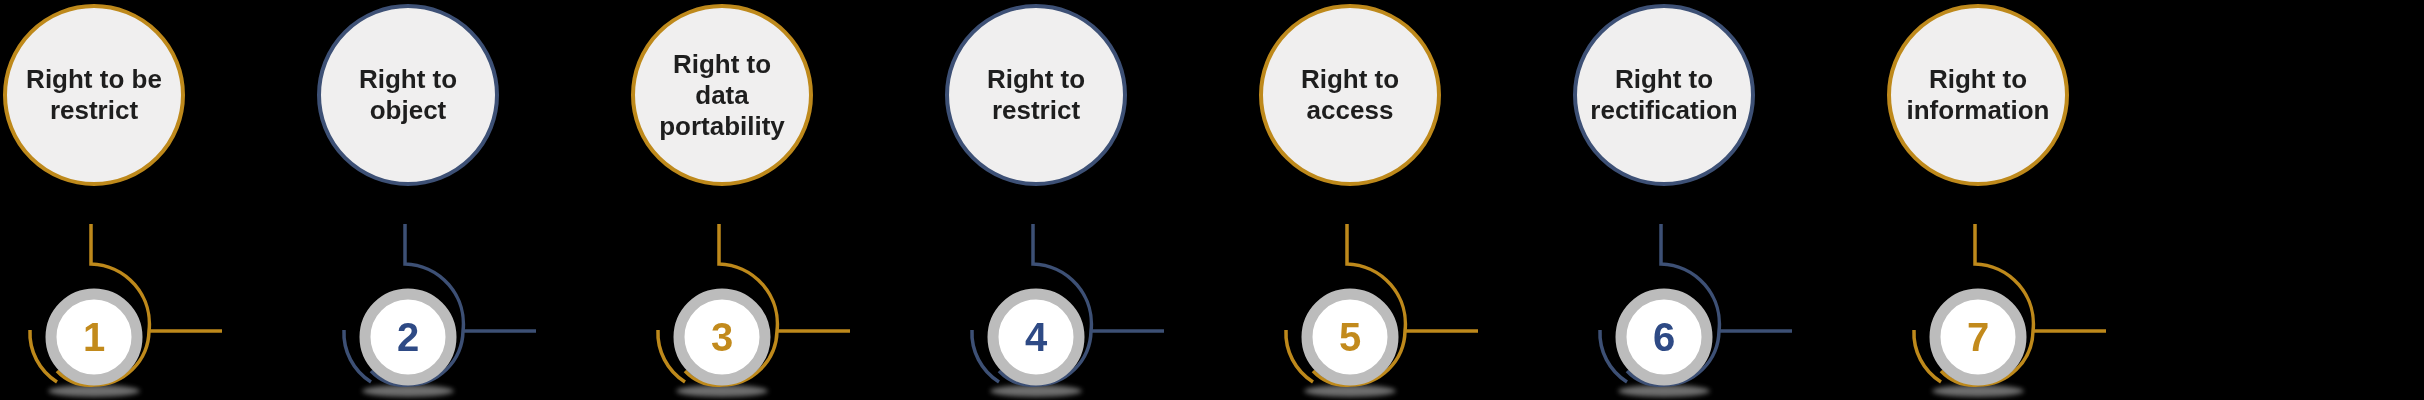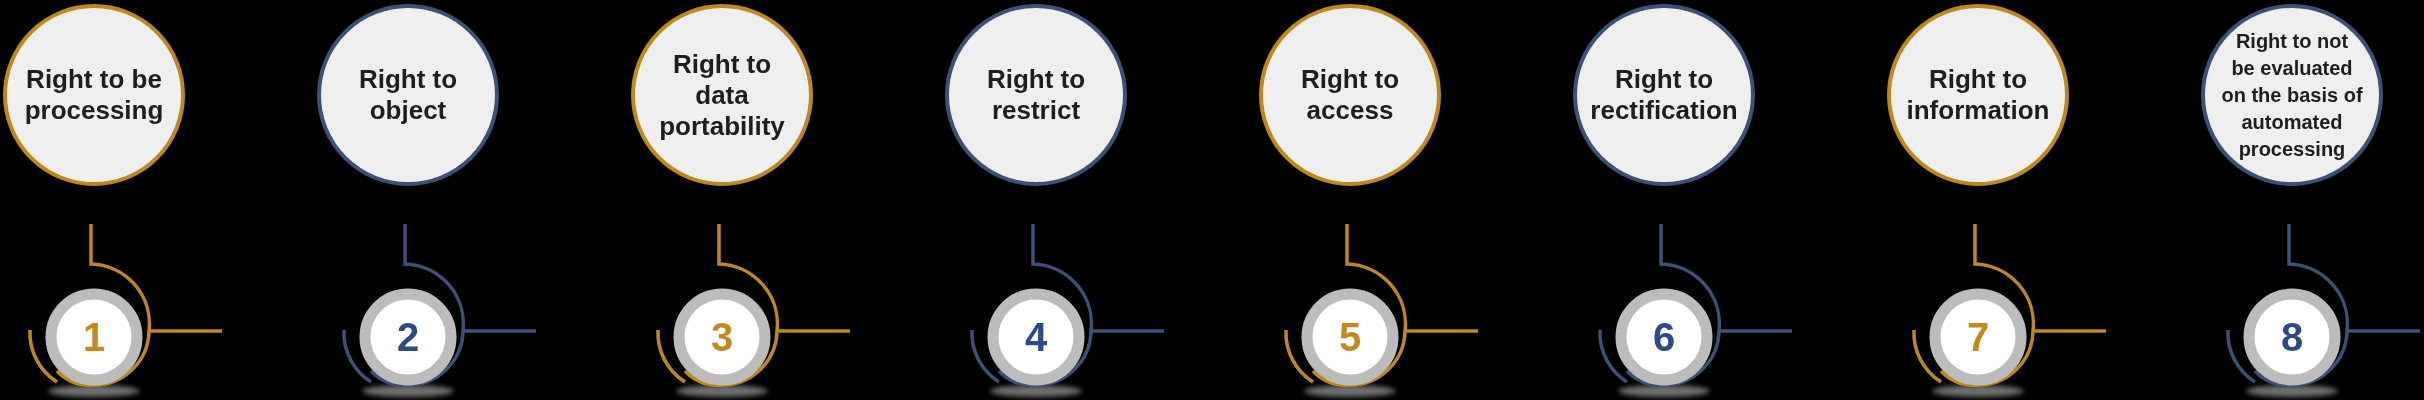--- a/index.html
+++ b/index.html
@@ -90,21 +90,21 @@
     <div class="item" style="left: -16px; --accent: #BE891B; --digit: #C28A1C;">
     <svg class="connector" width="240" height="400">
       <ellipse class="badge-shadow" cx="110" cy="391" rx="46" ry="6"></ellipse>
       <path d="M 107,224 L 107,264 A 60,60 0 0 1 165,331 A 55,55 0 0 1 110,385 A 46,46 0 0 1 73,371"></path>
       <path d="M 46,330 A 58,58 0 0 0 73,382"></path>
       <path d="M 165,331 H 238"></path>
       <circle class="badge-ring" cx="110" cy="337" r="43"></circle>
     </svg>
     <div class="bubble">
       <span class="bubble-label">Right to be
-processing</span>
+restrict</span>
     </div>
     <div class="digit">1</div>
   </div>
     <div class="item" style="left: 298px; --accent: #3D5075; --digit: #2E4A85;">
     <svg class="connector" width="240" height="400">
       <ellipse class="badge-shadow" cx="110" cy="391" rx="46" ry="6"></ellipse>
       <path d="M 107,224 L 107,264 A 60,60 0 0 1 165,331 A 55,55 0 0 1 110,385 A 46,46 0 0 1 73,371"></path>
       <path d="M 46,330 A 58,58 0 0 0 73,382"></path>
       <path d="M 165,331 H 238"></path>
       <circle class="badge-ring" cx="110" cy="337" r="43"></circle>
@@ -179,30 +179,13 @@
       <path d="M 46,330 A 58,58 0 0 0 73,382"></path>
       <path d="M 165,331 H 238"></path>
       <circle class="badge-ring" cx="110" cy="337" r="43"></circle>
     </svg>
     <div class="bubble">
       <span class="bubble-label">Right to
 information</span>
     </div>
     <div class="digit">7</div>
   </div>
-    <div class="item small" style="left: 2182px; --accent: #3D5075; --digit: #2E4A85;">
-    <svg class="connector" width="240" height="400">
-      <ellipse class="badge-shadow" cx="110" cy="391" rx="46" ry="6"></ellipse>
-      <path d="M 107,224 L 107,264 A 60,60 0 0 1 165,331 A 55,55 0 0 1 110,385 A 46,46 0 0 1 73,371"></path>
-      <path d="M 46,330 A 58,58 0 0 0 73,382"></path>
-      <path d="M 165,331 H 238"></path>
-      <circle class="badge-ring" cx="110" cy="337" r="43"></circle>
-    </svg>
-    <div class="bubble">
-      <span class="bubble-label">Right to not
-be evaluated
-on the basis of
-automated
-processing</span>
-    </div>
-    <div class="digit">8</div>
-  </div>
   </div>
 
 </body></html>

